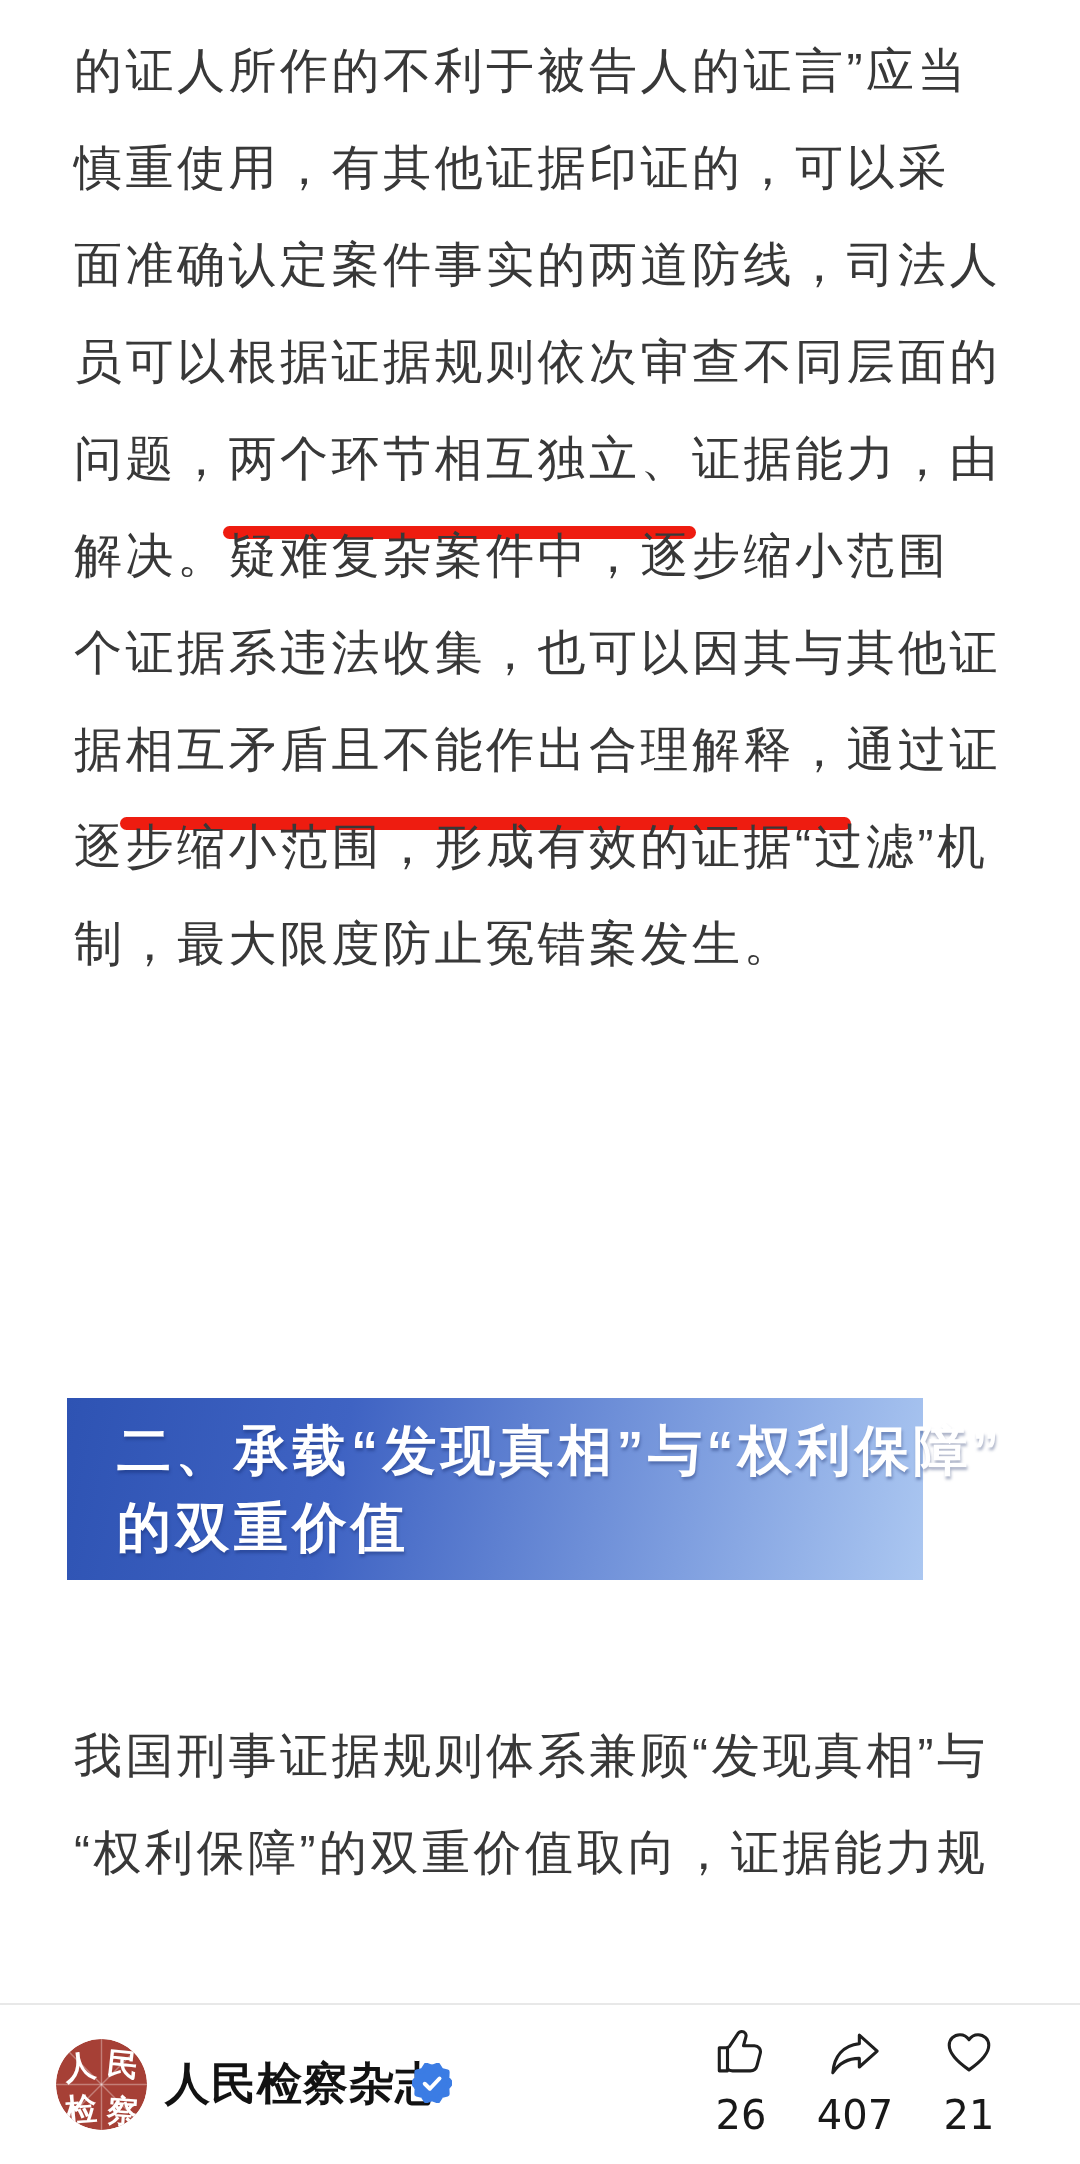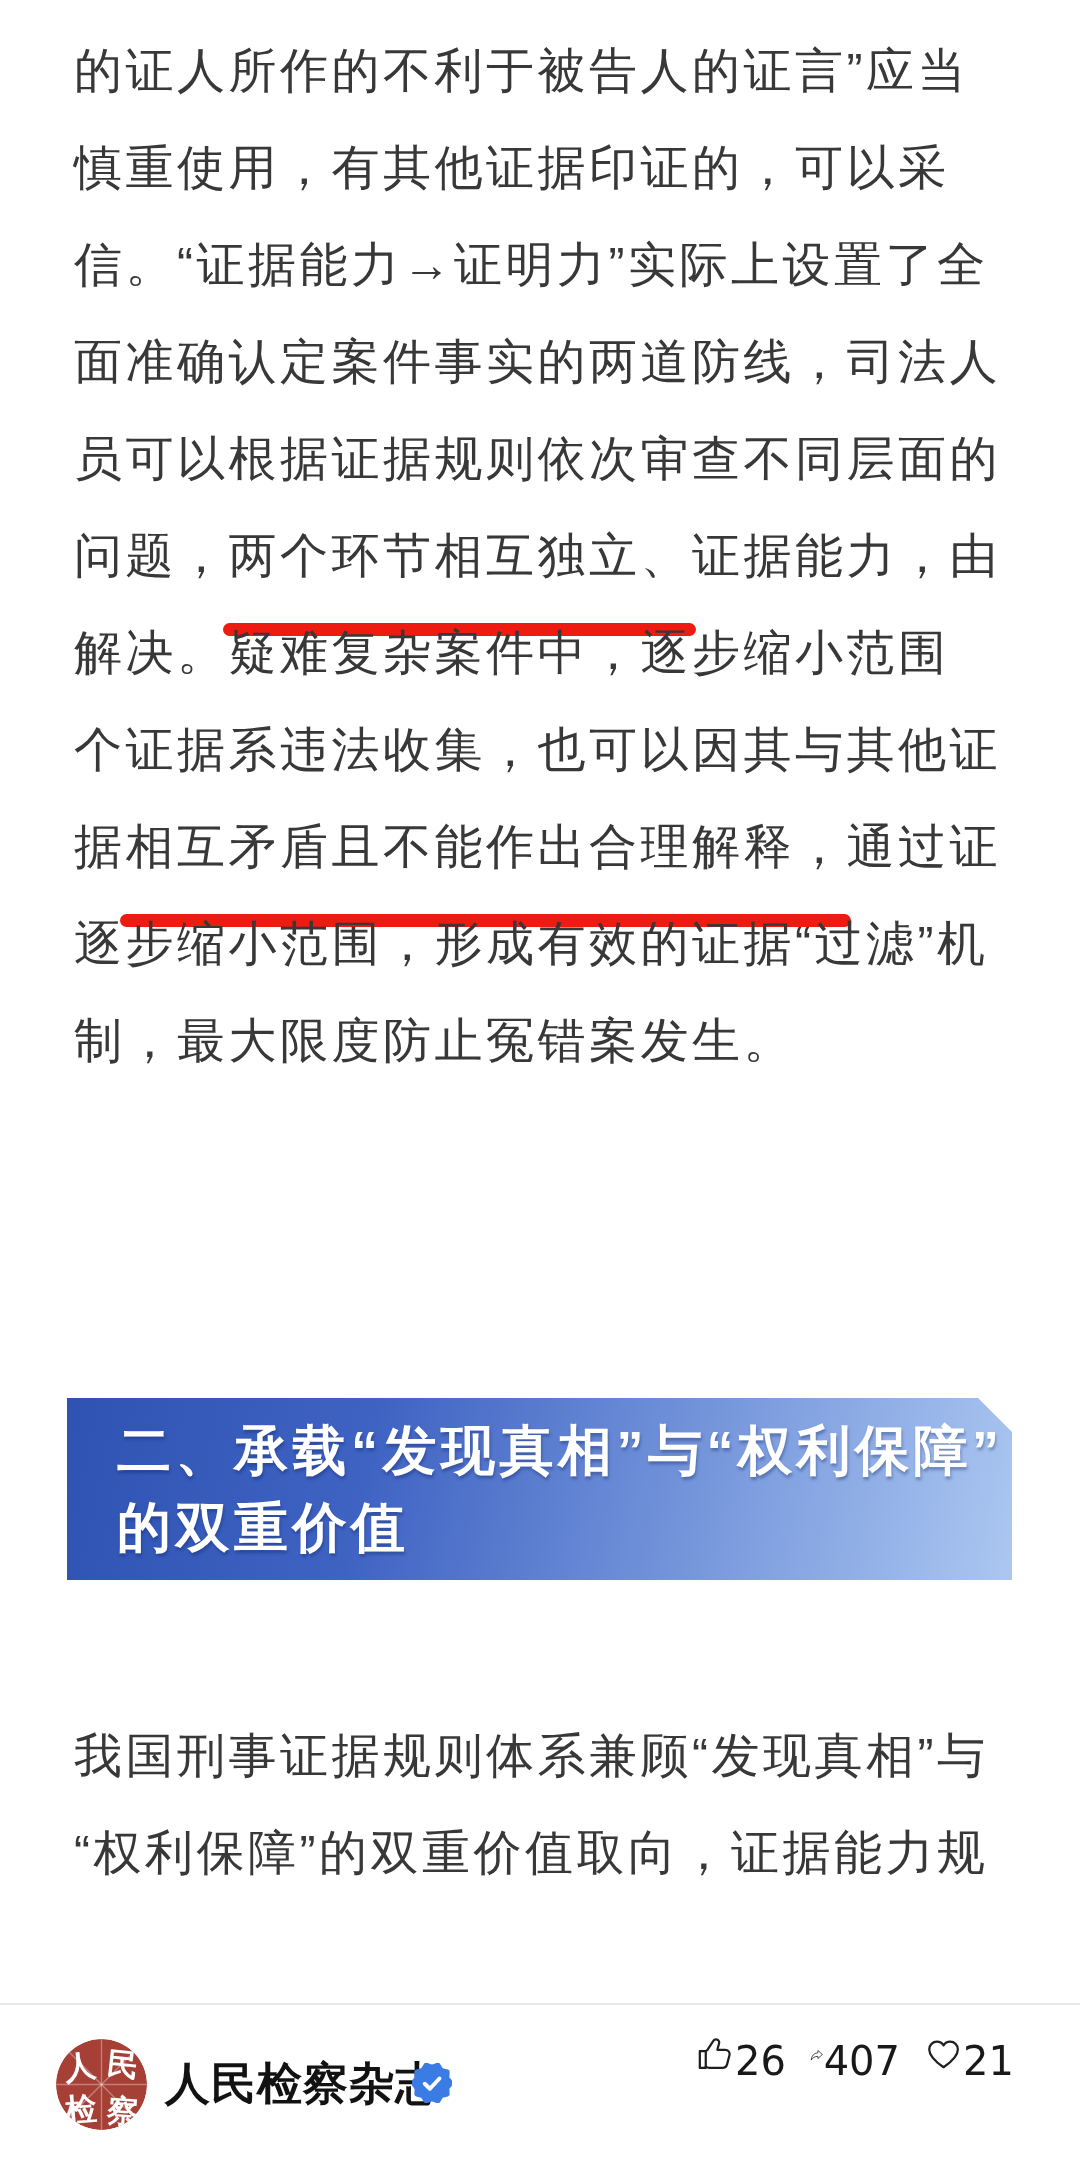--- a/index.html
+++ b/index.html
@@ -16,51 +16,50 @@
   }
   #para1{top:22px;}
   #para2{top:1707px;}
   .hl{position:relative;}
   .hl::after{
     content:"";position:absolute;left:-6px;right:-4px;top:94px;height:13px;
     background:#ee1c10;border-radius:7px;
   }
   
   .banner{
-    position:absolute;left:67px;top:1398px;width:945px;height:182px;
+    position:absolute;left:67px;top:1398px;width:856px;height:182px;
     background:linear-gradient(102deg,#2e53b3 0%,#3f63c3 32%,#7e9edf 72%,#abc7f1 100%);
     clip-path:polygon(0 0,911px 0,953px 42px,953px 182px,0 182px);
     padding:14px 0 0 50px;box-sizing:border-box;
     color:#ffffff;font-weight:bold;font-size:54px;letter-spacing:4.5px;
     text-shadow:1px 3px 3px rgba(15,35,95,0.35);
   }
   .banner .line{height:77px;line-height:77px;white-space:nowrap;}
   
   .divider{position:absolute;left:0;top:2003px;width:1080px;height:2px;background:#e8e8e8;}
   .avatar{position:absolute;left:56px;top:2039px;width:91px;height:91px;border-radius:50%;overflow:hidden;}
   .account-name{
     position:absolute;left:165px;top:2058px;height:52px;line-height:52px;
     font-size:45px;font-weight:bold;color:#121212;letter-spacing:1px;
   }
   .badge{position:absolute;left:412px;top:2063px;width:40px;height:40px;}
   .actions{position:absolute;top:2026px;right:66px;display:flex;gap:24px;}
-  .action{width:90px;display:flex;flex-direction:row;align-items:center;}
+  .action{width:90px;display:flex;flex-direction:column;align-items:center;}
   .action svg{width:54px;height:54px;display:block;}
   .action .count{
     margin-top:12px;font-size:40px;color:#191919;
     font-family:"DejaVu Sans","Liberation Sans",sans-serif;
   }
 </style>
 </head>
 <body>
 
 <div class="para" id="para1">
     <div class="line"><span>的证人所作的不利于被告人的证言”应当</span></div>
     <div class="line"><span>慎重使用，有其他证据印证的，可以采</span></div>
-    <div class="line"><span>信。“证据能力→证明力”实际上设置了全</span></div>
     <div class="line"><span>面准确认定案件事实的两道防线，司法人</span></div>
     <div class="line"><span>员可以根据证据规则依次审查不同层面的</span></div>
     <div class="line"><span>问题，</span><span class="hl">两个环节相互独立、</span><span>证据能力，由</span></div>
     <div class="line"><span>解决。疑难复杂案件中，逐步缩小范围</span></div>
     <div class="line"><span>个证据系违法收集，也可以因其与其他证</span></div>
     <div class="line"><span>据</span><span class="hl">相互矛盾且不能作出合理解释，</span><span>通过证</span></div>
     <div class="line"><span>逐步缩小范围，形成有效的证据“过滤”机</span></div>
     <div class="line"><span>制，最大限度防止冤错案发生。</span></div>
   </div>
 

